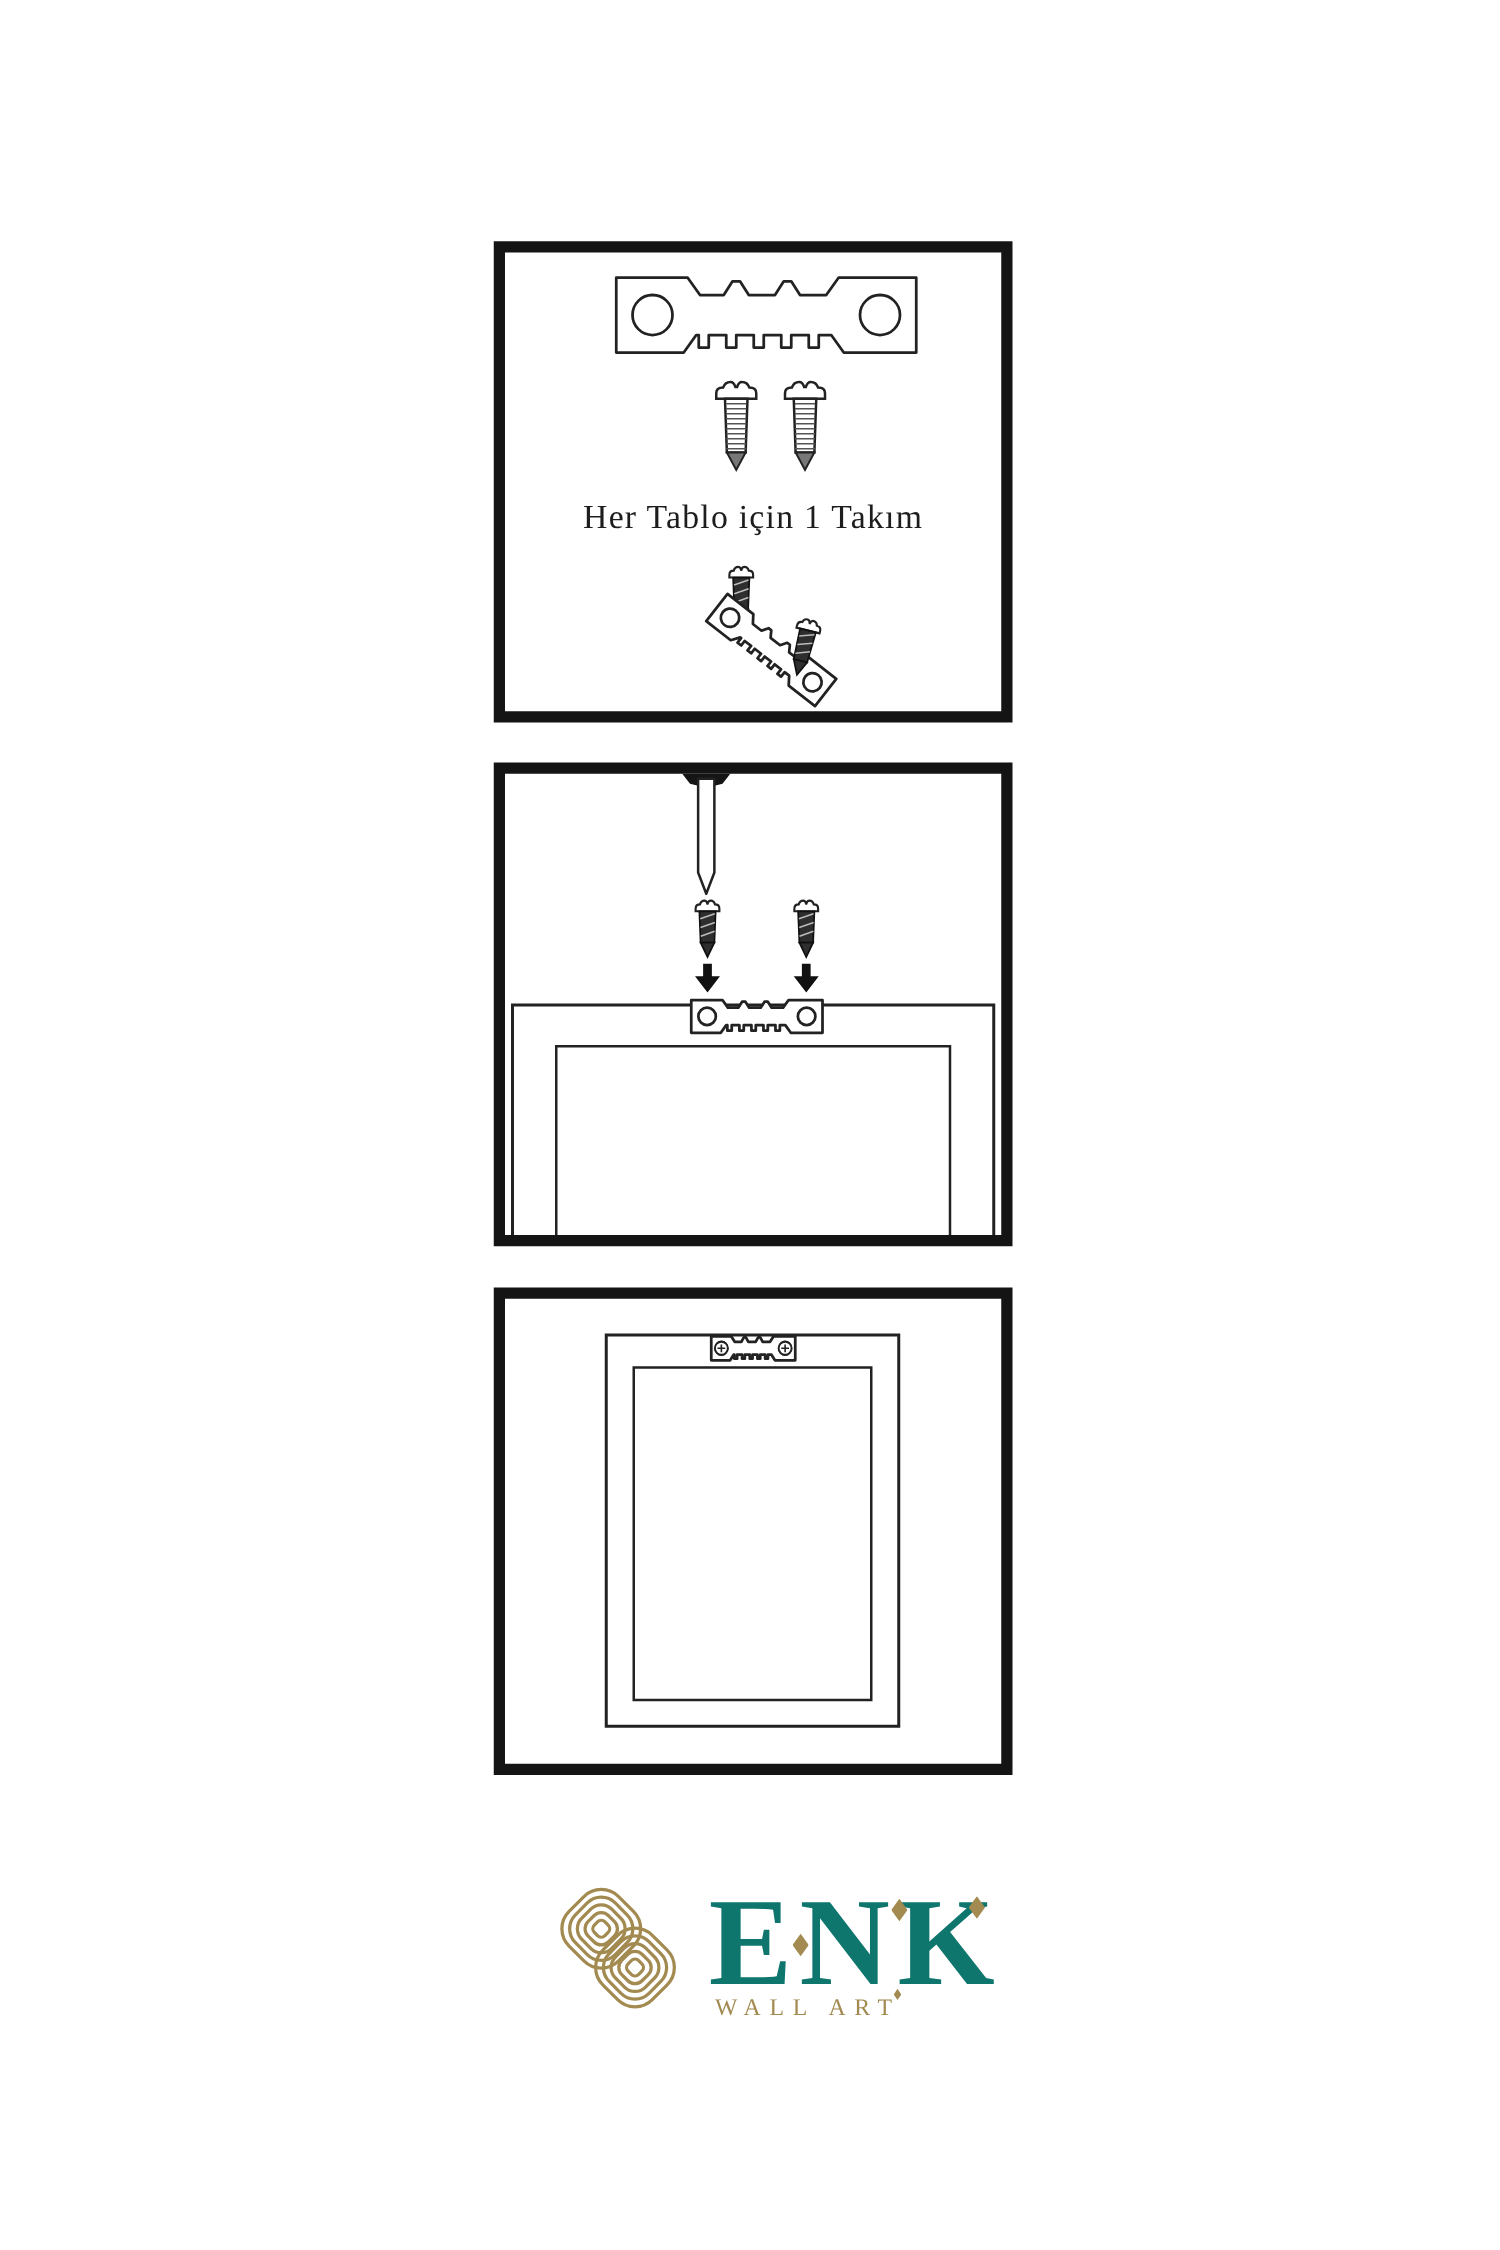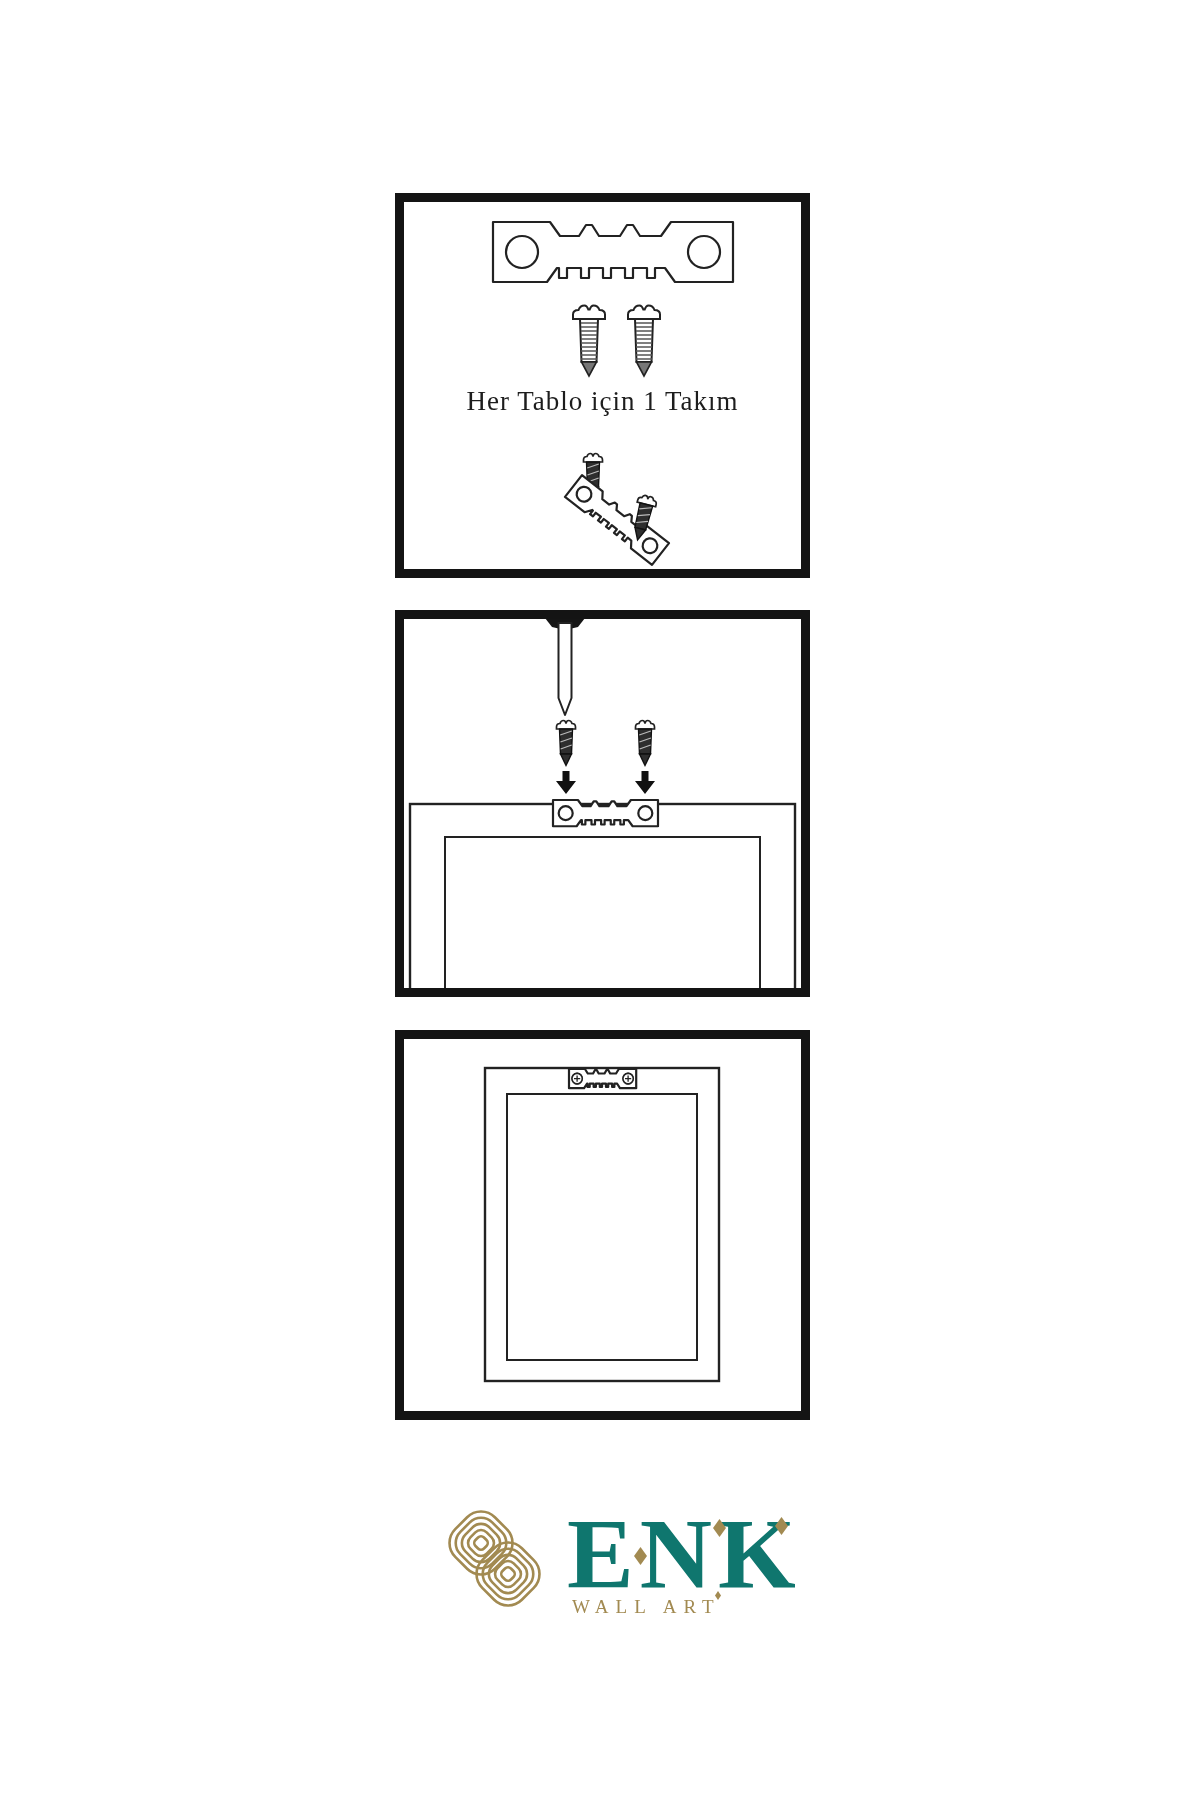--- a/index.html
+++ b/index.html
@@ -3,21 +3,21 @@
 <meta charset="utf-8">
 <style>
   html,body{margin:0;padding:0;background:#fff;}
   .page{position:relative;width:1200px;height:1800px;background:#ffffff;overflow:hidden;
         font-family:"Liberation Serif", serif;}
   .panel{position:absolute;left:395px;width:415px;border:9px solid #141414;box-sizing:border-box;background:#fff;}
   .p1{top:193px;height:385px;}
   .p2{top:610px;height:387px;}
   .p3{top:1030px;height:390px;}
   .panel svg.art{position:absolute;left:0;top:0;display:block;}
-  .caption{position:absolute;left:0;right:0;top:184px;text-align:center;
+  .caption{position:absolute;left:0;right:0;top:196px;text-align:center;
            font-size:27px;letter-spacing:1px;color:#1d1d1d;font-weight:400;}
   .logo{position:absolute;left:430px;top:1490px;width:380px;height:160px;}
   .knot{position:absolute;left:6px;top:6px;}
   .brand-name{position:absolute;left:137px;top:14px;font-size:100px;line-height:1;
               font-weight:bold;letter-spacing:6px;color:#0f766e;}
   .brand-sub{position:absolute;left:142px;top:106px;font-size:19px;letter-spacing:7px;color:#a28a51;}
   .dia{position:absolute;background:#a28a51;clip-path:polygon(50% 0,100% 50%,50% 100%,0 50%);}
   .d1{left:204px;top:57px;width:13px;height:18px;}
   .d2{left:283px;top:29px;width:13px;height:18px;}
   .d3{left:345px;top:27px;width:13px;height:18px;}

